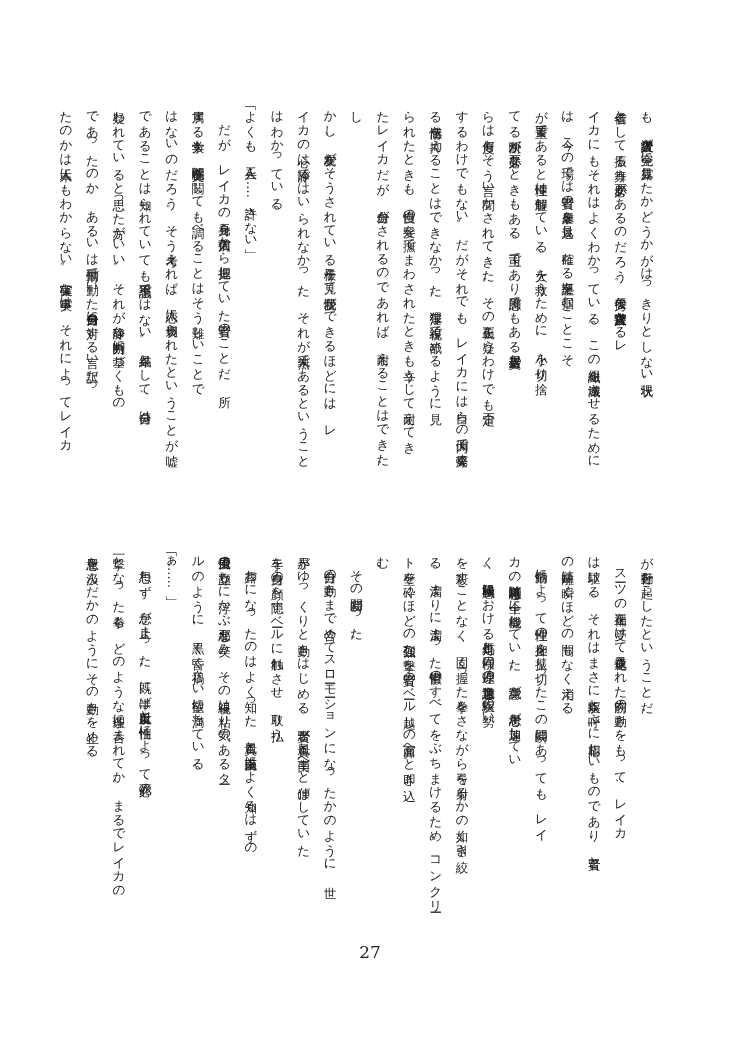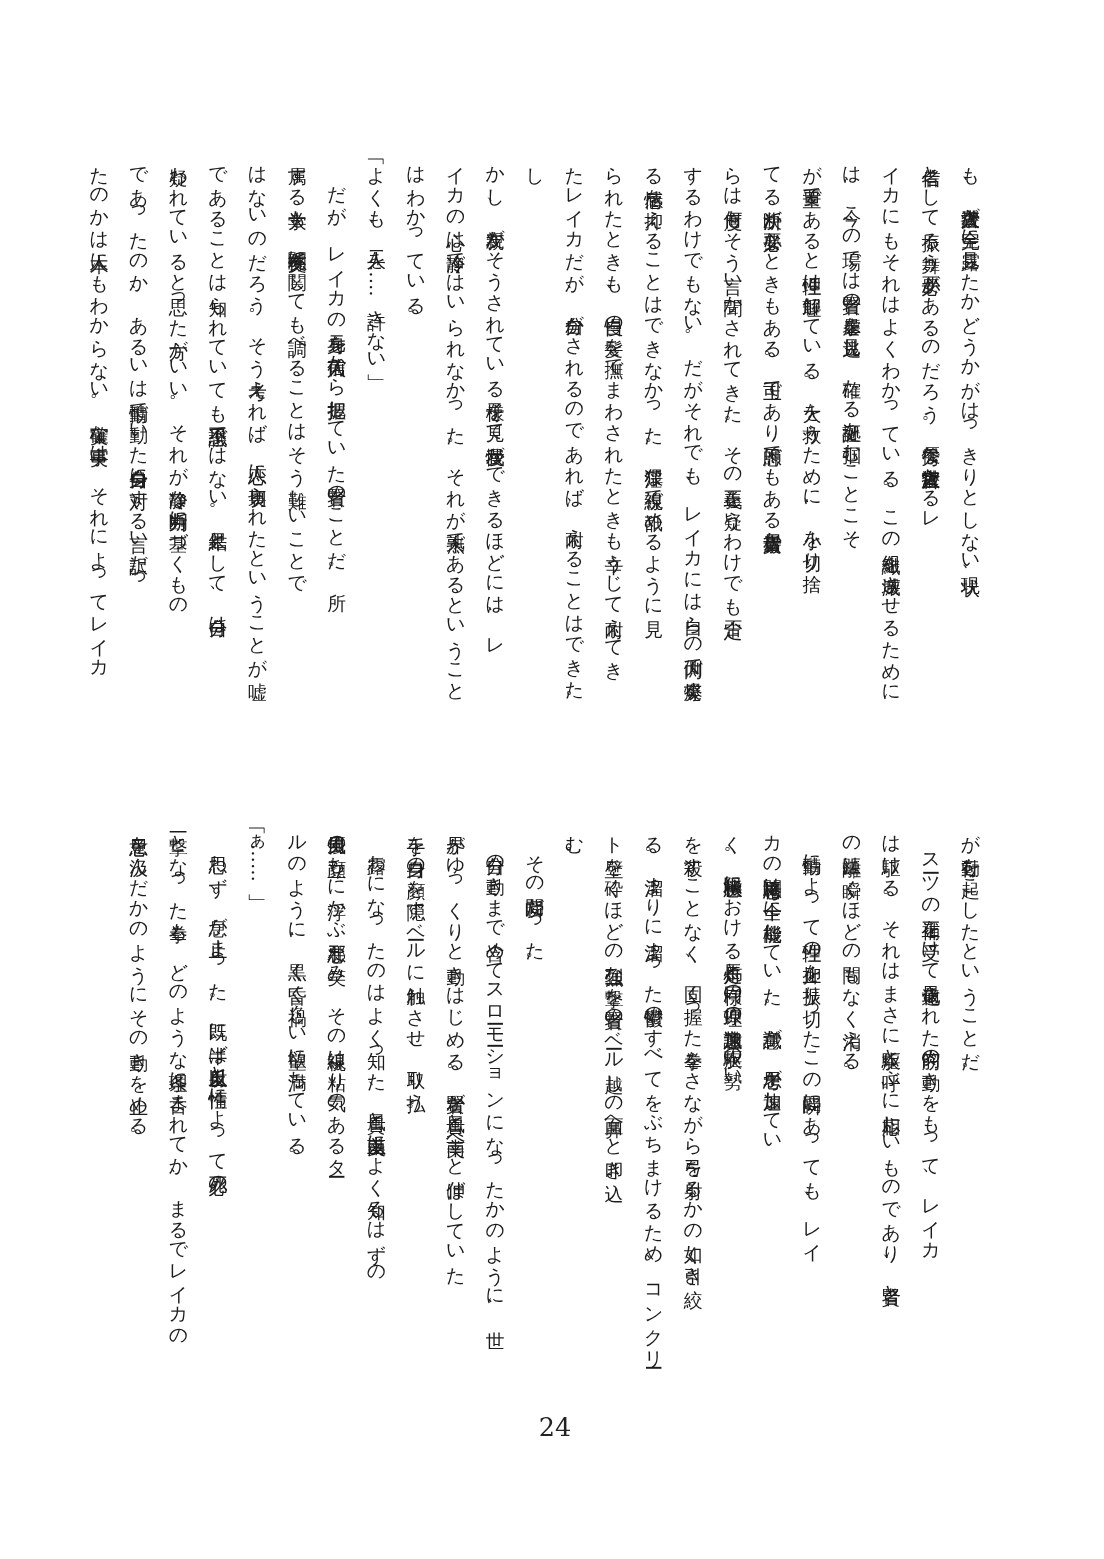--- a/index.html
+++ b/index.html
@@ -92,15 +92,15 @@
       <p class="tline">手を自身の顔を隠すベールに触れさせ、取り払う。</p>
       <p class="tline">　露わになったのはよく知った、風貴と美南以上によく知るはずの</p>
       <p class="tline">優男風の顔立ちに浮かぶ邪悪な笑み。その視線は粘り気のあるター</p>
       <p class="tline">ルのように、黒く昏く禍々しい欲望に満ちている。</p>
       <p class="tline">「ぁ……」</p>
       <p class="tline">　思わず、息が止まった。既に半ば以上反射と惰性によって必死の</p>
       <p class="tline">一撃となった拳も、どのような条理に呑まれてか、まるでレイカの</p>
       <p class="tline">意思を汲んだかのようにその動きを止める。</p>
     </div>
 
-  <div class="page-number">24</div>
+  <div class="page-number">27</div>
 
 </div>
 
 </body></html>

